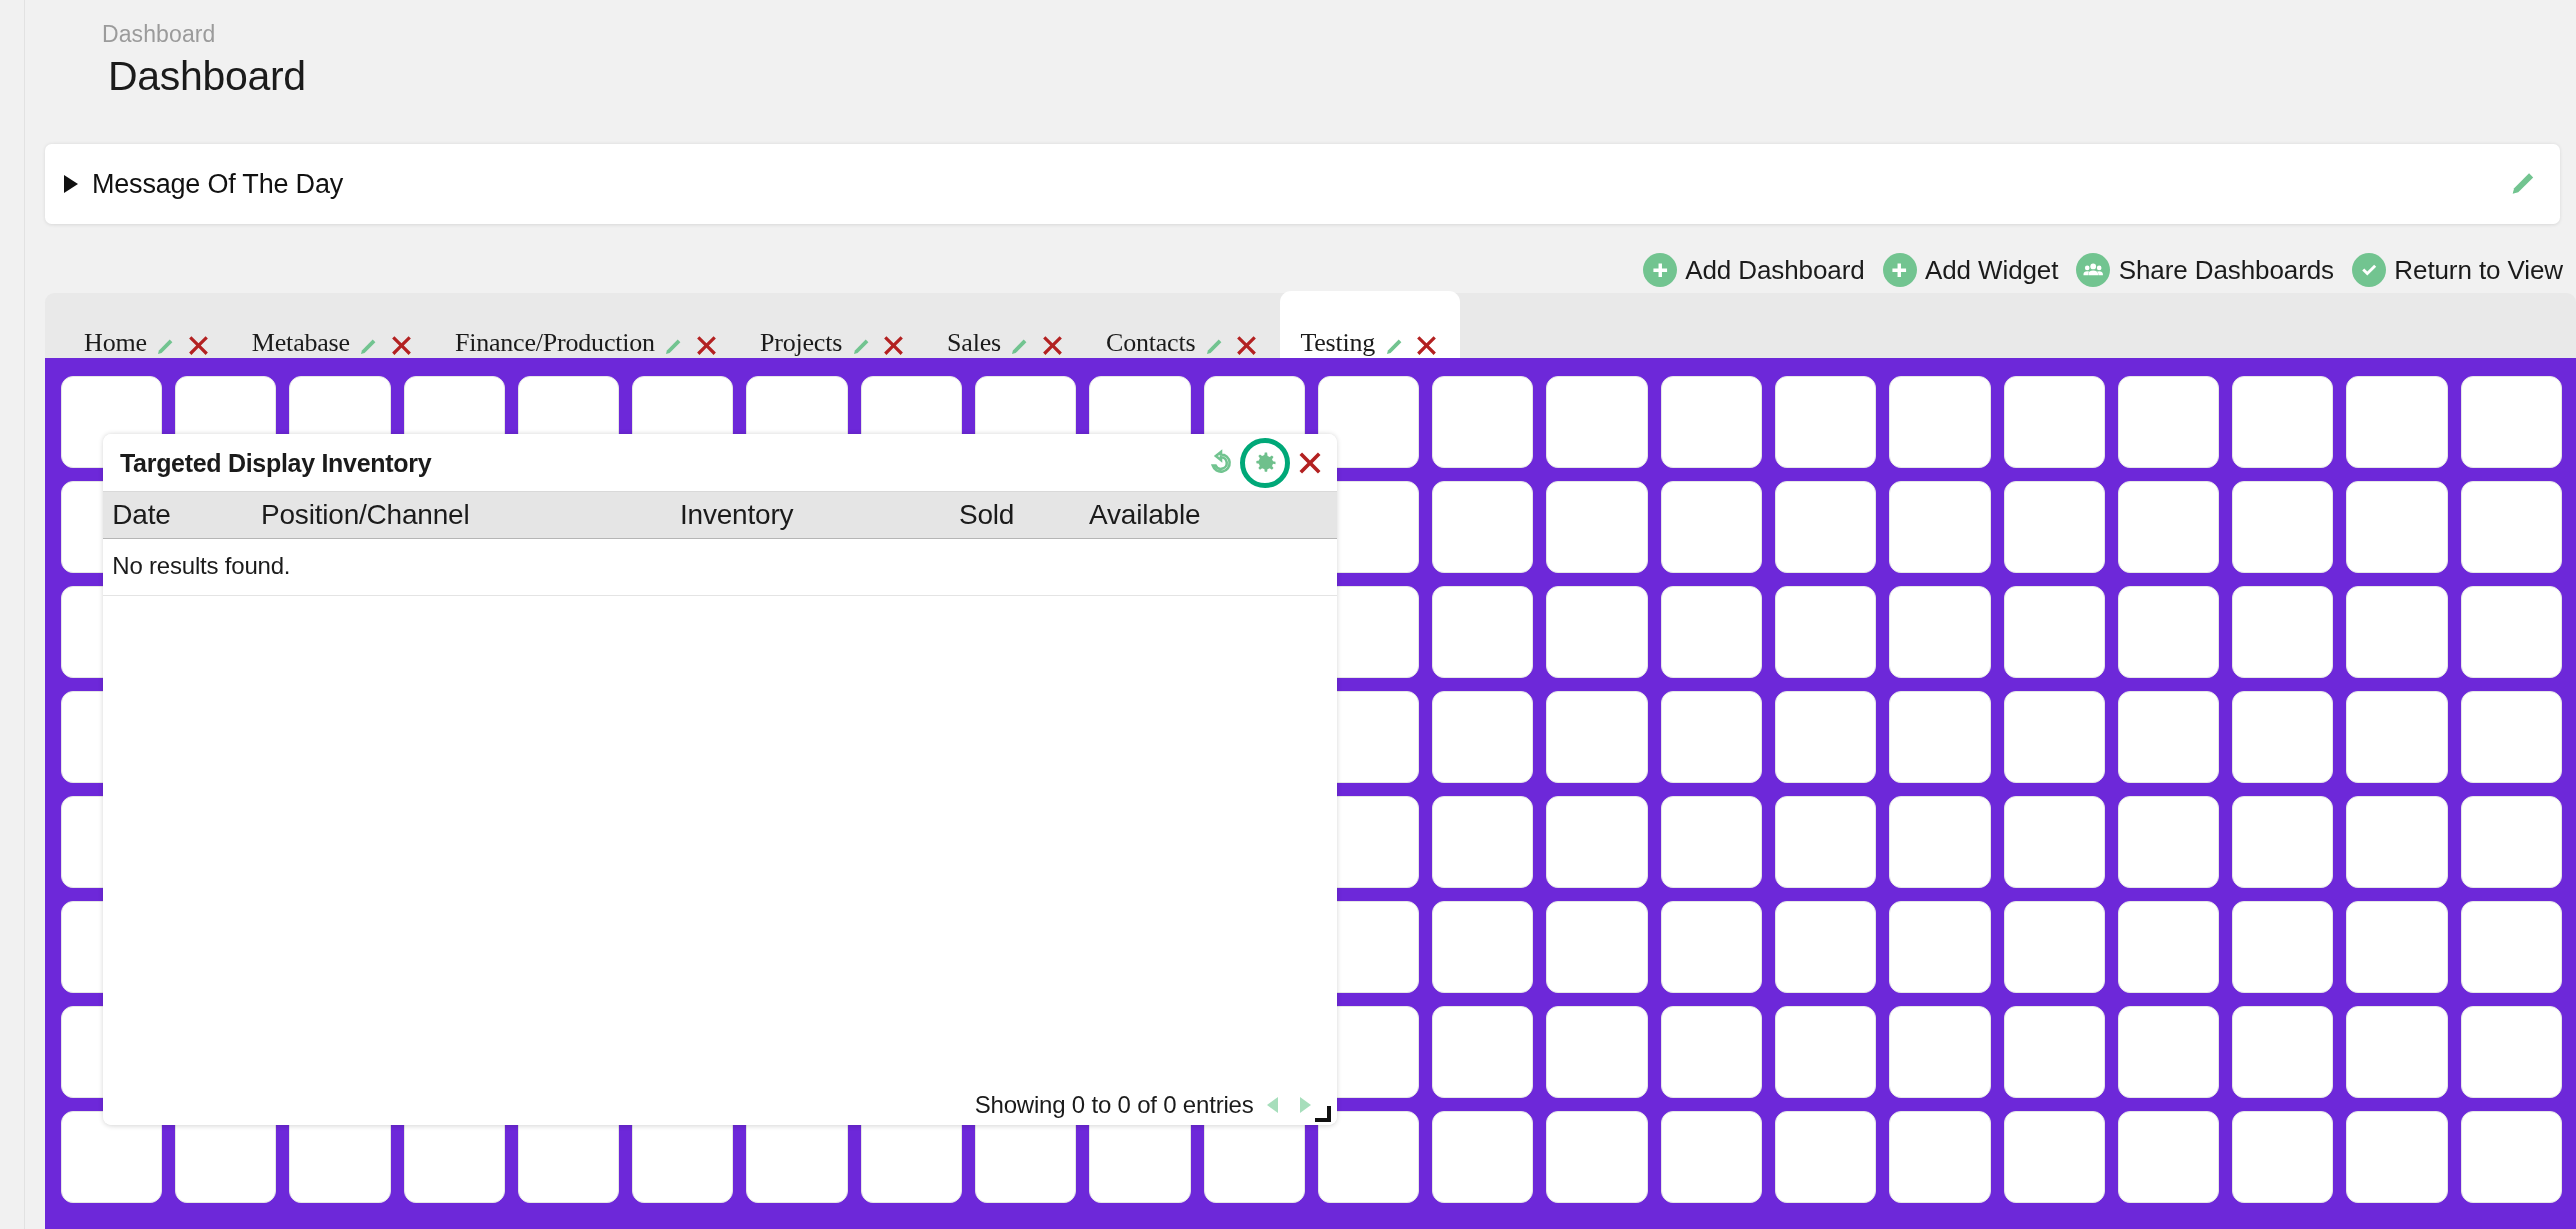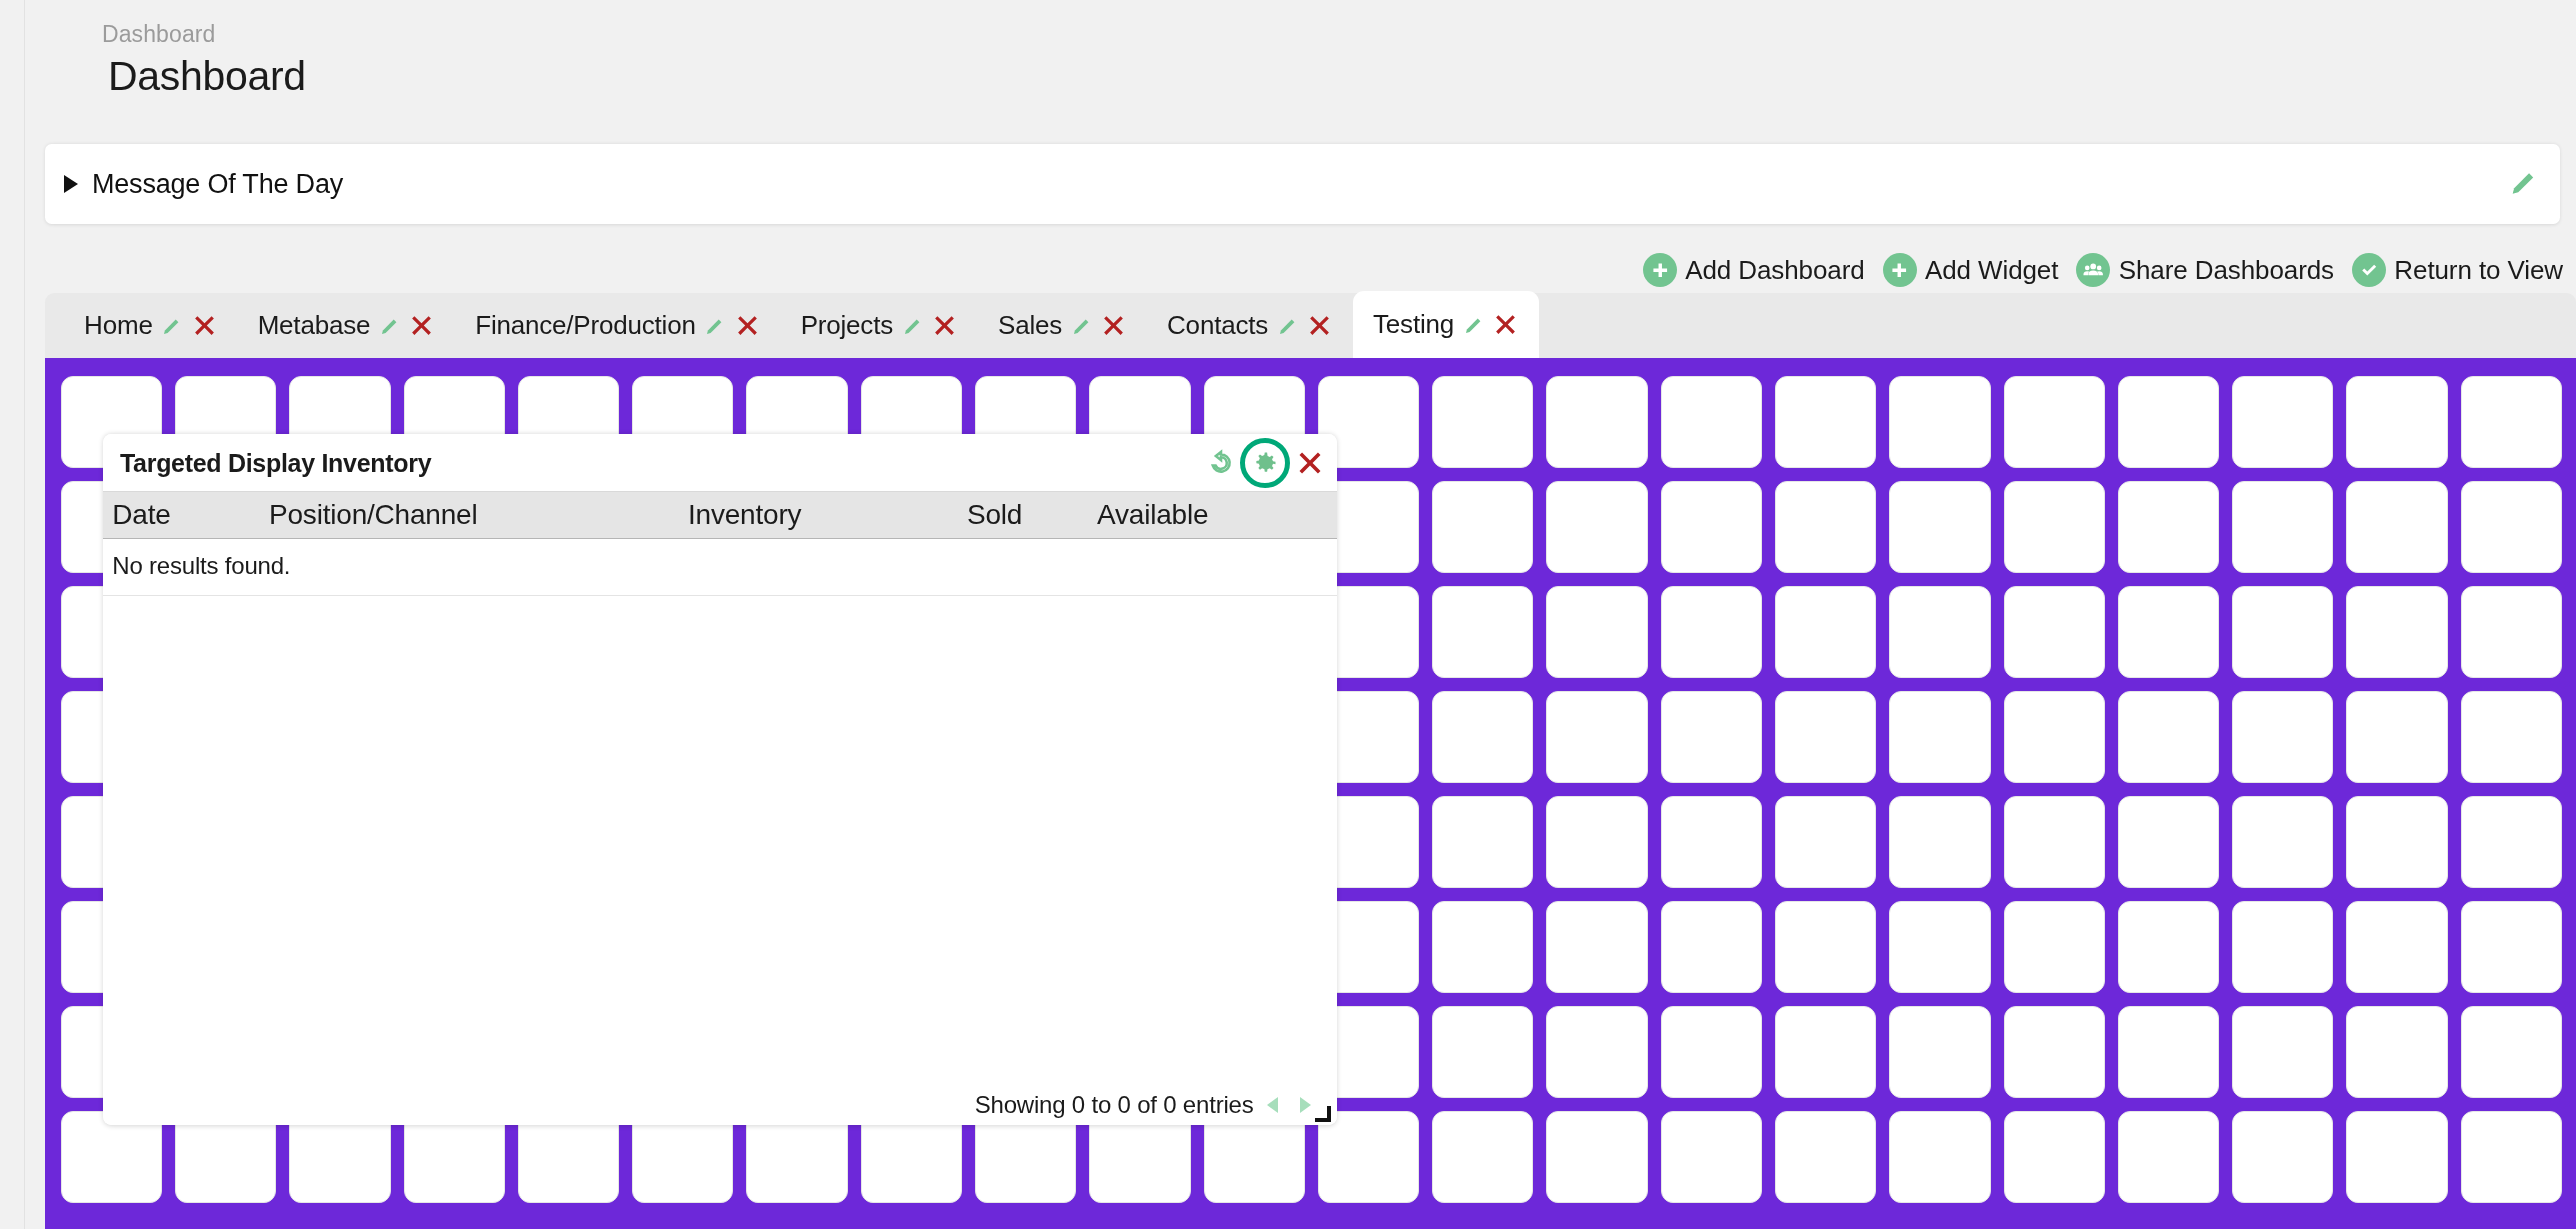--- a/index.html
+++ b/index.html
@@ -120,25 +120,26 @@
     position: absolute;
     left: 0; top: 0;
     height: 65px;
     display: flex;
     align-items: flex-end;
     padding-left: 18.6px;
   }
   .tab {
     height: 65px;
     display: flex;
-    align-items: center;
+    align-items: flex-end;
     gap: 7.5px;
     padding: 0 20.5px;
     cursor: pointer;
     position: relative;
+    font-family: Liberation Serif, serif;
   }
   .tab.active {
     background: #ffffff;
     border-top-left-radius: 11.2px;
     border-top-right-radius: 11.2px;
     height: 67px;
   }
   .tab-label {
     font-size: 26px;
     color: #1b1b1b;
@@ -224,21 +225,21 @@
     display: flex;
     height: 47px;
     align-items: center;
     background: #e5e5e5;
     border-bottom: 0.9px solid #b5b5b5;
     font-size: 28px;
     color: #1b1b1b;
   }
   .th { white-space: nowrap; letter-spacing: -0.2px; }
   .th-date     { width: 158px; padding-left: 9.3px; }
-  .th-position { width: 419px; margin-left: 8px; }
+  .th-position { width: 419px; }
   .th-inventory{ width: 279px; }
   .th-sold     { width: 130px; }
   .th-available{ width: 186px; }
 
   .tbody {
     height: 544px;
     background: #fff;
     position: relative;
   }
   .norows {

